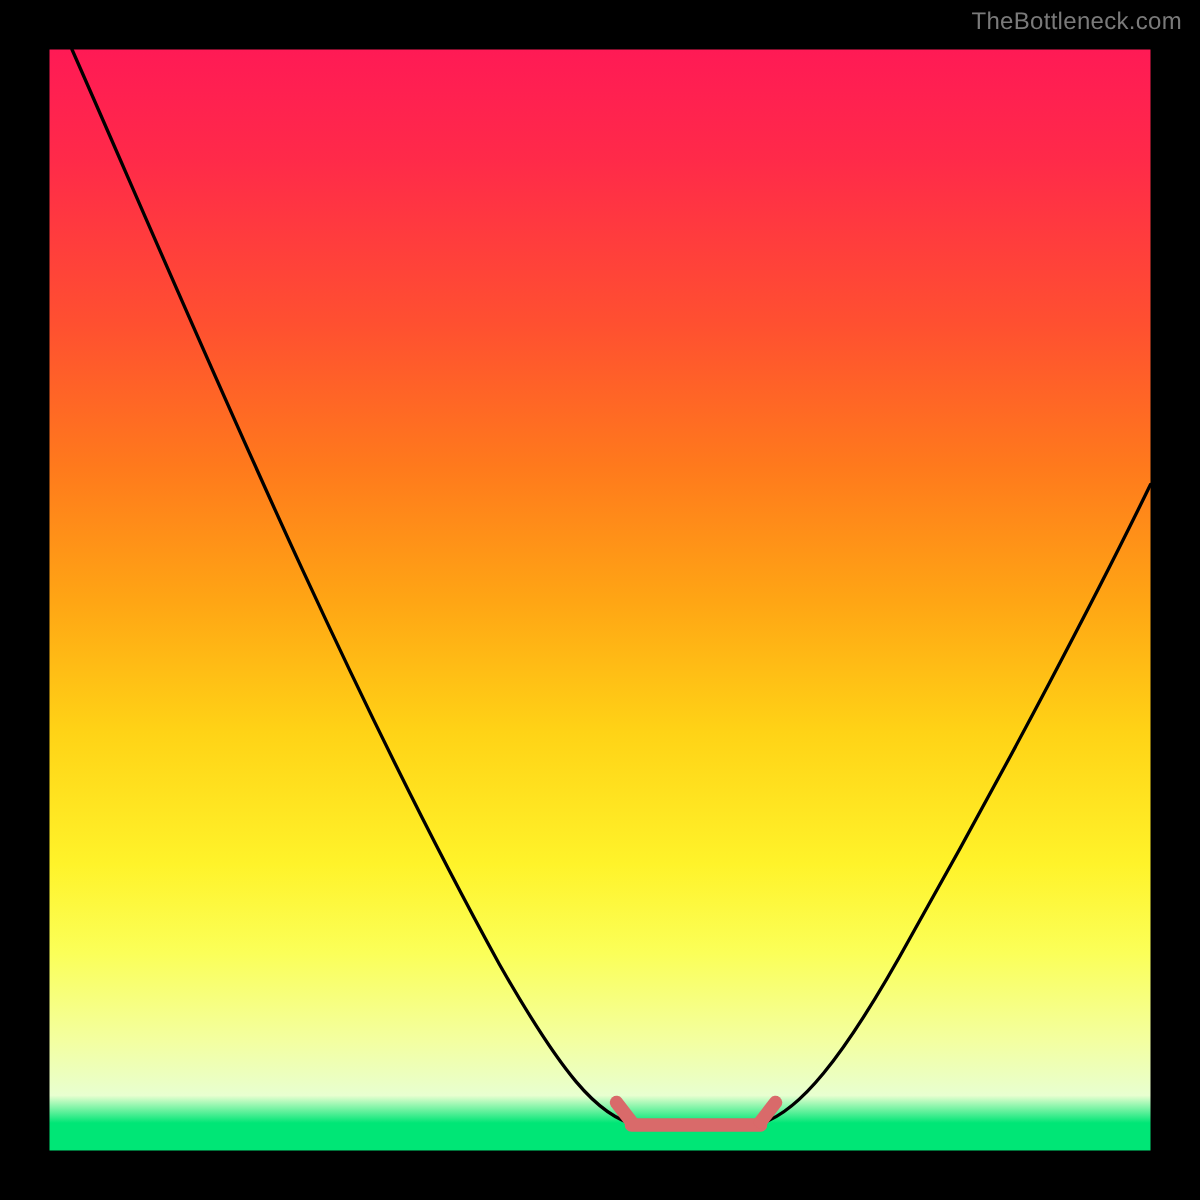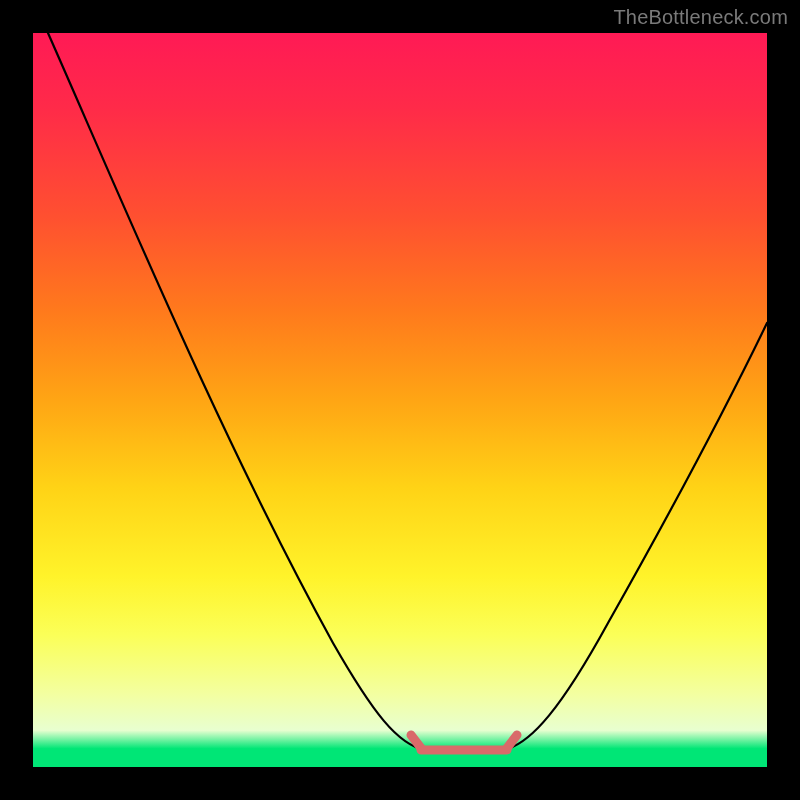--- a/index.html
+++ b/index.html
@@ -39,21 +39,21 @@
       #e8ffd0 95%,
       #00e676 97.5%,
       #00e676 100%
     );
   }
   .watermark {
     position: absolute;
     top: 6px;
     right: 12px;
     color: #7a7a7a;
-    font-size: 20px;
+    font-size: 16px;
     font-weight: 400;
     letter-spacing: 0.2px;
     user-select: none;
   }
   svg.curve {
     position: absolute;
     left: 33px;
     top: 33px;
     width: 734px;
     height: 734px;

